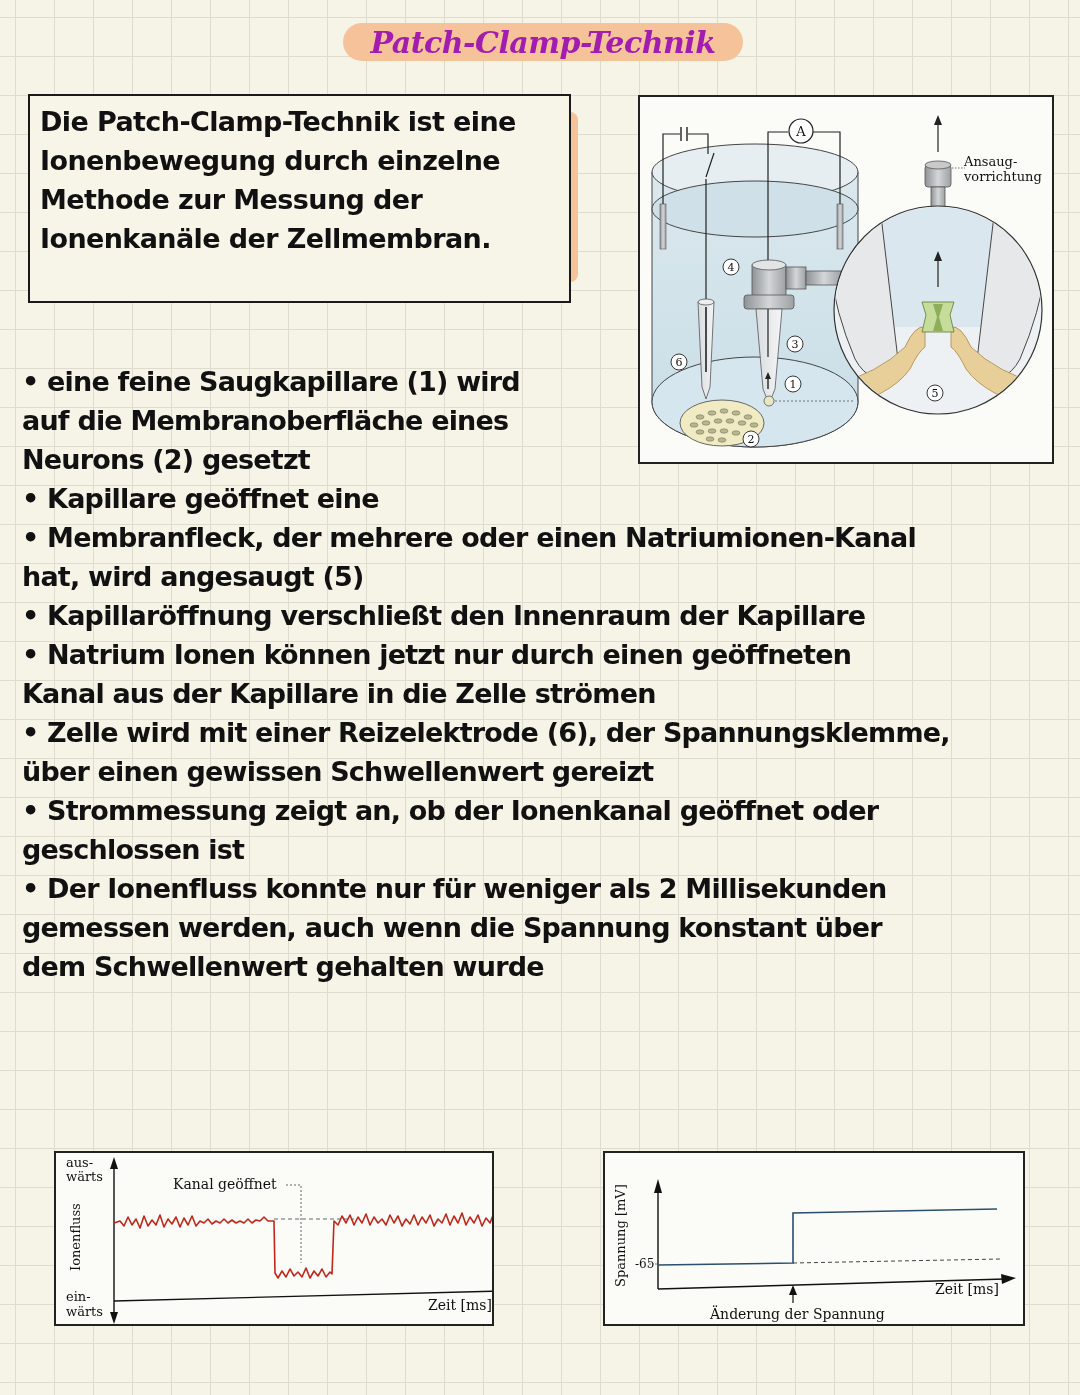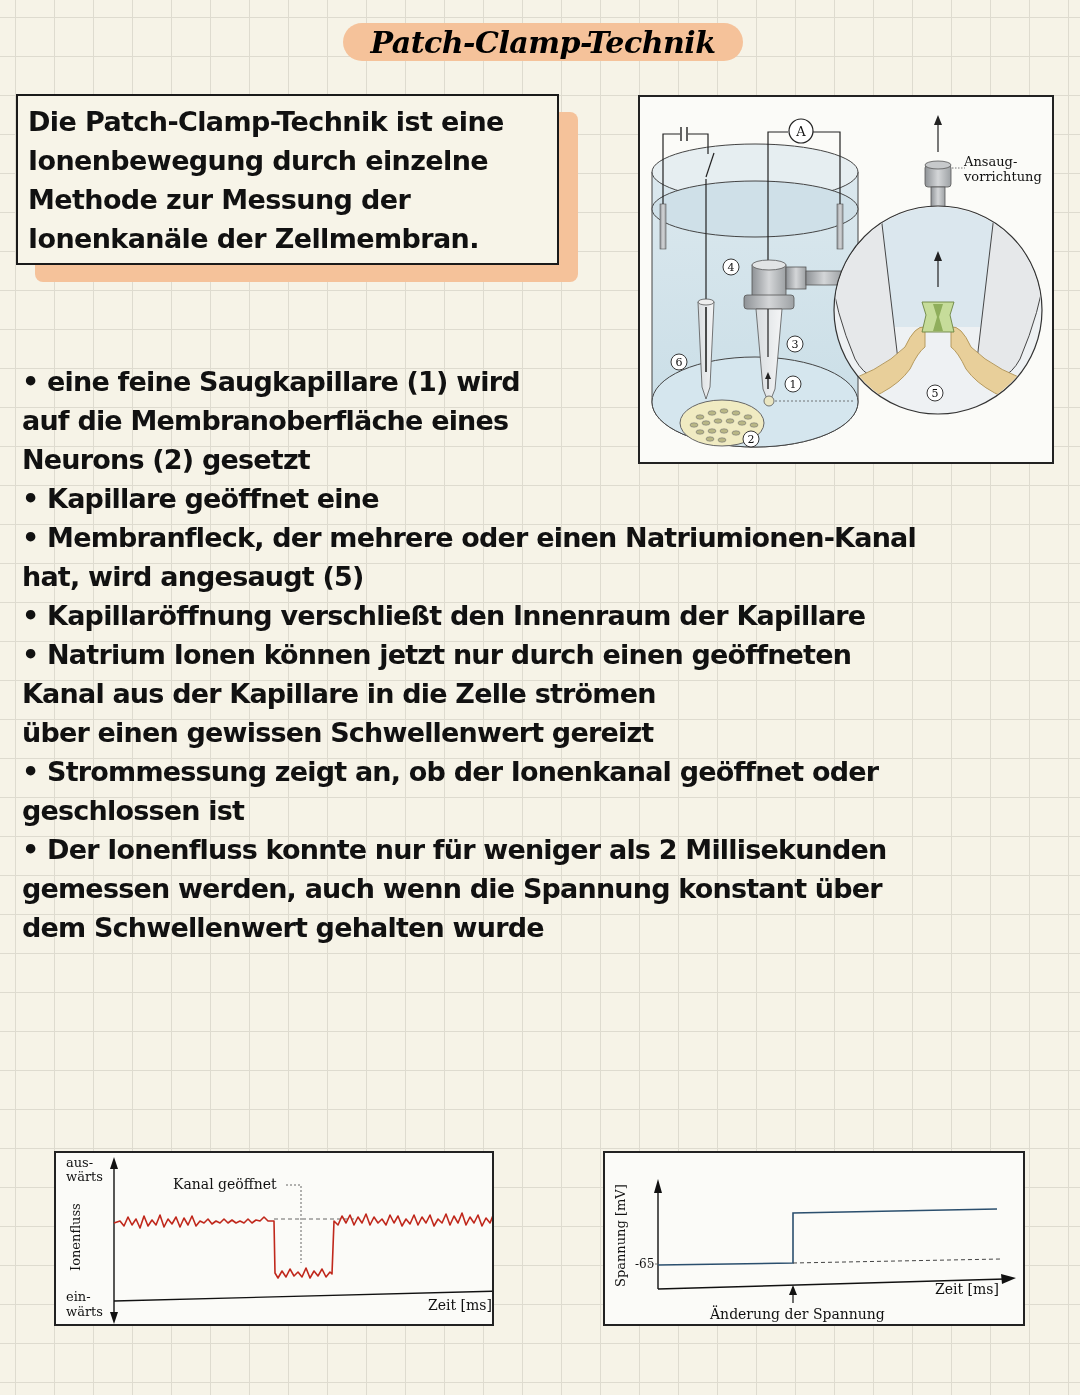--- a/index.html
+++ b/index.html
@@ -15,28 +15,28 @@
     font-family: "DejaVu Sans", sans-serif;
     color: #111;
   }
   .title-pill {
     position: absolute; left: 343px; top: 23px; width: 400px; height: 38px;
     background: #f5c29a; border-radius: 19px;
     display: flex; align-items: center; justify-content: center;
   }
   .title-text {
     font-family: "DejaVu Serif", serif; font-style: italic; font-weight: bold;
-    font-size: 30px; letter-spacing: -0.5px; color: #000000;
+    font-size: 30px; letter-spacing: -0.5px; color: #a21caf;
   }
   .def-shadow {
     position: absolute; left: 35px; top: 112px; width: 543px; height: 170px;
     background: #f5c29a; border-radius: 8px;
   }
   .def-box {
-    position: absolute; left: 16px; top: 94px; width: 543px; height: 171px;
+    position: absolute; left: 28px; top: 94px; width: 543px; height: 209px;
     background: #f7f4e8; border: 2px solid #1a1a1a;
     padding: 6px 10px 0 10px;
   }
   .def-text {
     font-family: "DejaVu Sans", sans-serif; font-weight: bold;
     font-size: 27px; line-height: 39px; letter-spacing: -0.6px;
   }
   .body-text {
     position: absolute; left: 22px; top: 336px; width: 1000px;
     font-family: "DejaVu Sans", sans-serif; font-weight: bold;
@@ -188,20 +188,21 @@
 <div class="body-text">
   <div class="line">• eine feine Saugkapillare (1) wird</div>
   <div class="line">auf die Membranoberfläche eines</div>
   <div class="line">Neurons (2) gesetzt</div>
   <div class="line">• Kapillare geöffnet eine</div>
   <div class="line">• Membranfleck, der mehrere oder einen Natriumionen-Kanal</div>
   <div class="line">hat, wird angesaugt (5)</div>
   <div class="line">• Kapillaröffnung verschließt den Innenraum der Kapillare</div>
   <div class="line">• Natrium Ionen können jetzt nur durch einen geöffneten</div>
   <div class="line">Kanal aus der Kapillare in die Zelle strömen</div>
+  <div class="line">• Zelle wird mit einer Reizelektrode (6), der Spannungsklemme,</div>
   <div class="line">über einen gewissen Schwellenwert gereizt</div>
   <div class="line">• Strommessung zeigt an, ob der Ionenkanal geöffnet oder</div>
   <div class="line">geschlossen ist</div>
   <div class="line">• Der Ionenfluss konnte nur für weniger als 2 Millisekunden</div>
   <div class="line">gemessen werden, auch wenn die Spannung konstant über</div>
   <div class="line">dem Schwellenwert gehalten wurde</div>
 </div>
 
 <div class="figure chart1">
   <svg width="468" height="175" viewBox="0 0 468 175">

